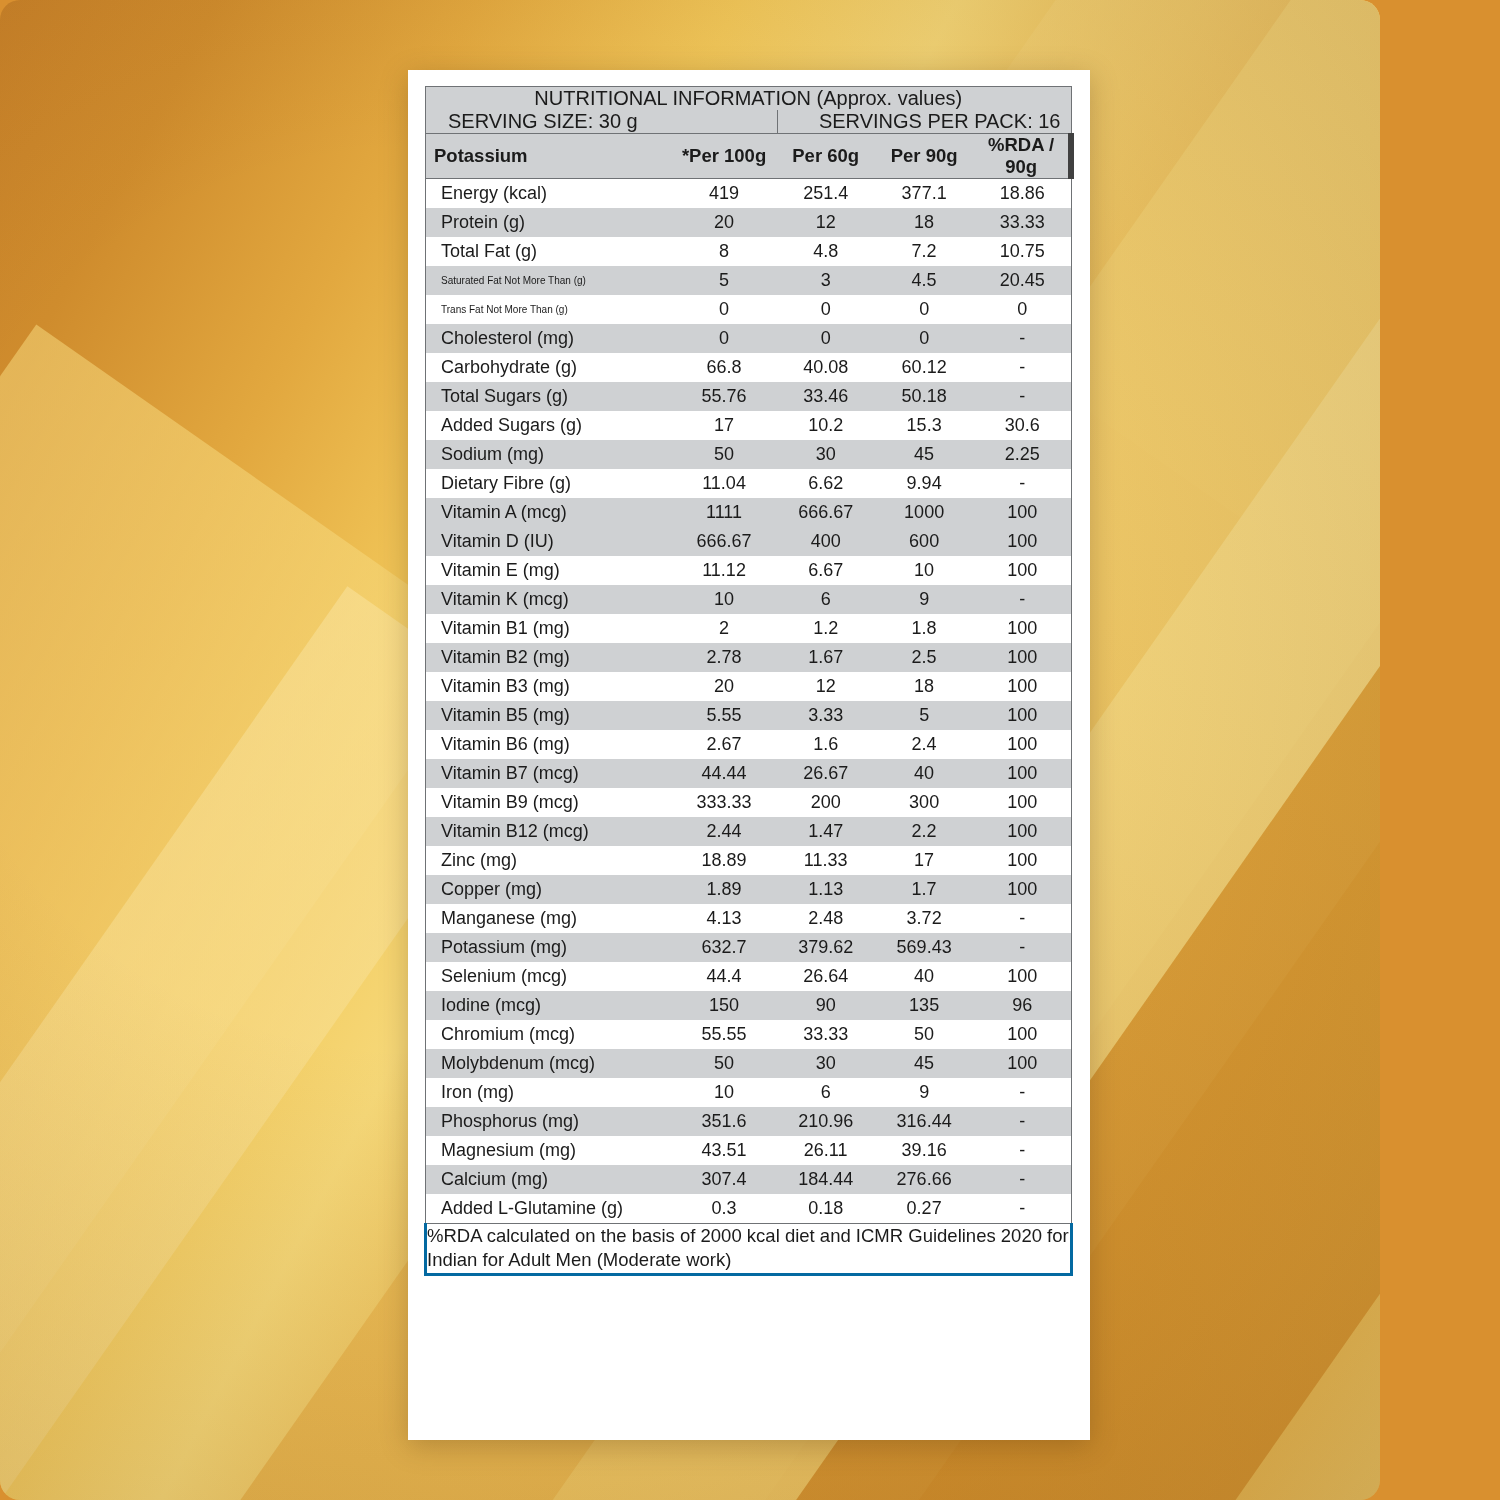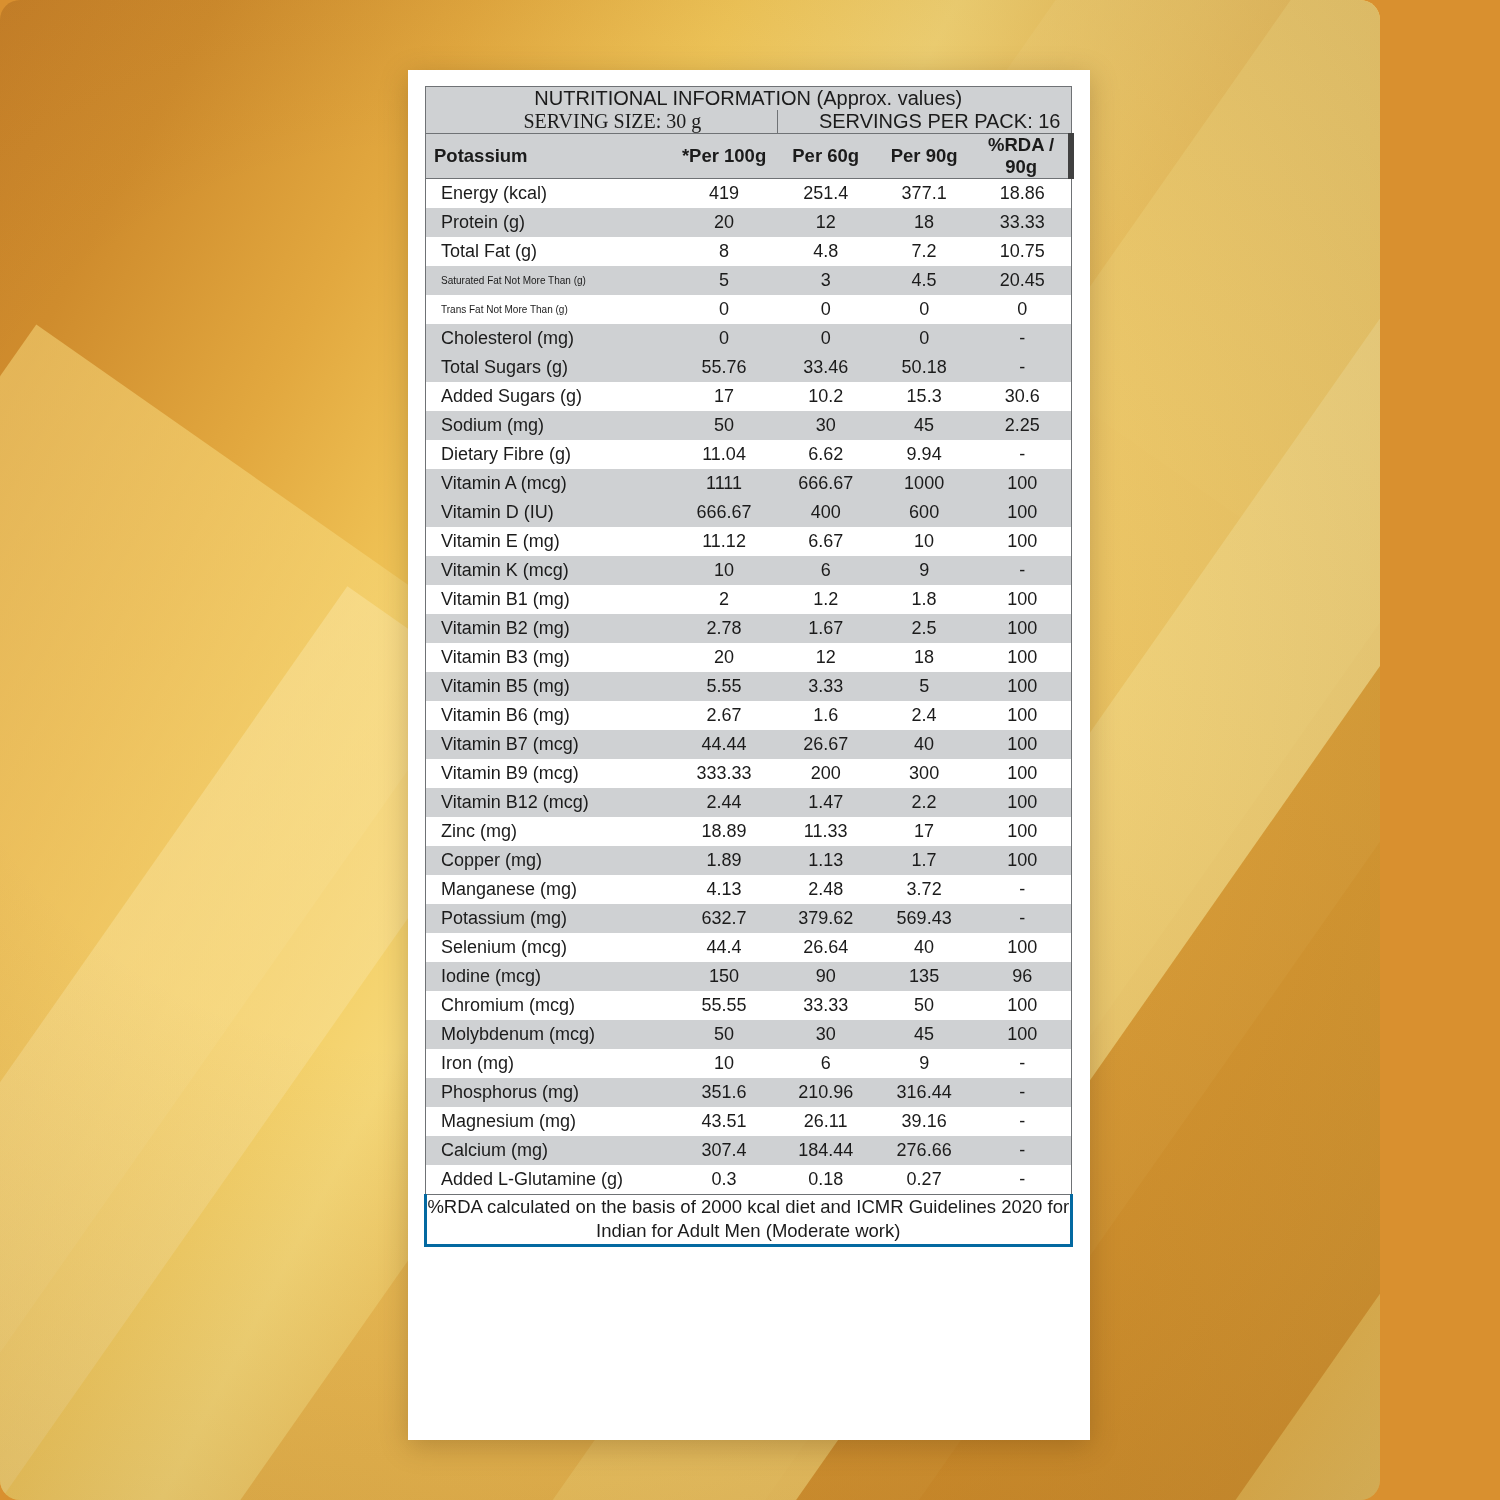--- a/index.html
+++ b/index.html
@@ -133,23 +133,22 @@
     border-bottom: none;
   }
   .serving-row td {
     background: #cfd1d3;
     border-left: 1px solid #6f7275;
     border-right: 1px solid #6f7275;
     font-size: 20px;
     padding: 2px 0 7px 0;
   }
   .serving-left {
-    text-align: center;
+    text-align: left;
     padding-left: 22px !important;
-    font-family: Liberation Serif, serif;
   }
   .serving-right {
     text-align: right;
     padding-right: 10px !important;
   }
 
   .head-row td {
     background: #cfd1d3;
     border: 1px solid #6f7275;
     border-left: none;
@@ -197,21 +196,21 @@
     font-size: 10px;
   }
 
   .footnote-row td {
     border: 3px solid #0369a1;
     border-top: 1px solid #6f7275;
     background: #ffffff;
     padding: 10px 14px 14px 10px;
     font-size: 18.5px;
     line-height: 1.32;
-    text-align: center;
+    text-align: left;
   }
 </style>
 </head>
 <body>
 
 <div id="stage">
 
   <div class="bg-base"></div>
   <div class="bg-band band6"></div>
   <div class="bg-band band1"></div>
@@ -281,20 +280,27 @@
             <td class="mid">0</td>
             <td class="last">0</td>
           </tr>
           <tr class="data shaded">
             <td class="name">Cholesterol (mg)</td>
             <td class="mid">0</td>
             <td class="mid">0</td>
             <td class="mid">0</td>
             <td class="last">-</td>
           </tr>
+          <tr class="data plain">
+            <td class="name">Carbohydrate (g)</td>
+            <td class="mid">66.8</td>
+            <td class="mid">40.08</td>
+            <td class="mid">60.12</td>
+            <td class="last">-</td>
+          </tr>
           <tr class="data shaded">
             <td class="name">Total Sugars (g)</td>
             <td class="mid">55.76</td>
             <td class="mid">33.46</td>
             <td class="mid">50.18</td>
             <td class="last">-</td>
           </tr>
           <tr class="data plain">
             <td class="name">Added Sugars (g)</td>
             <td class="mid">17</td>

